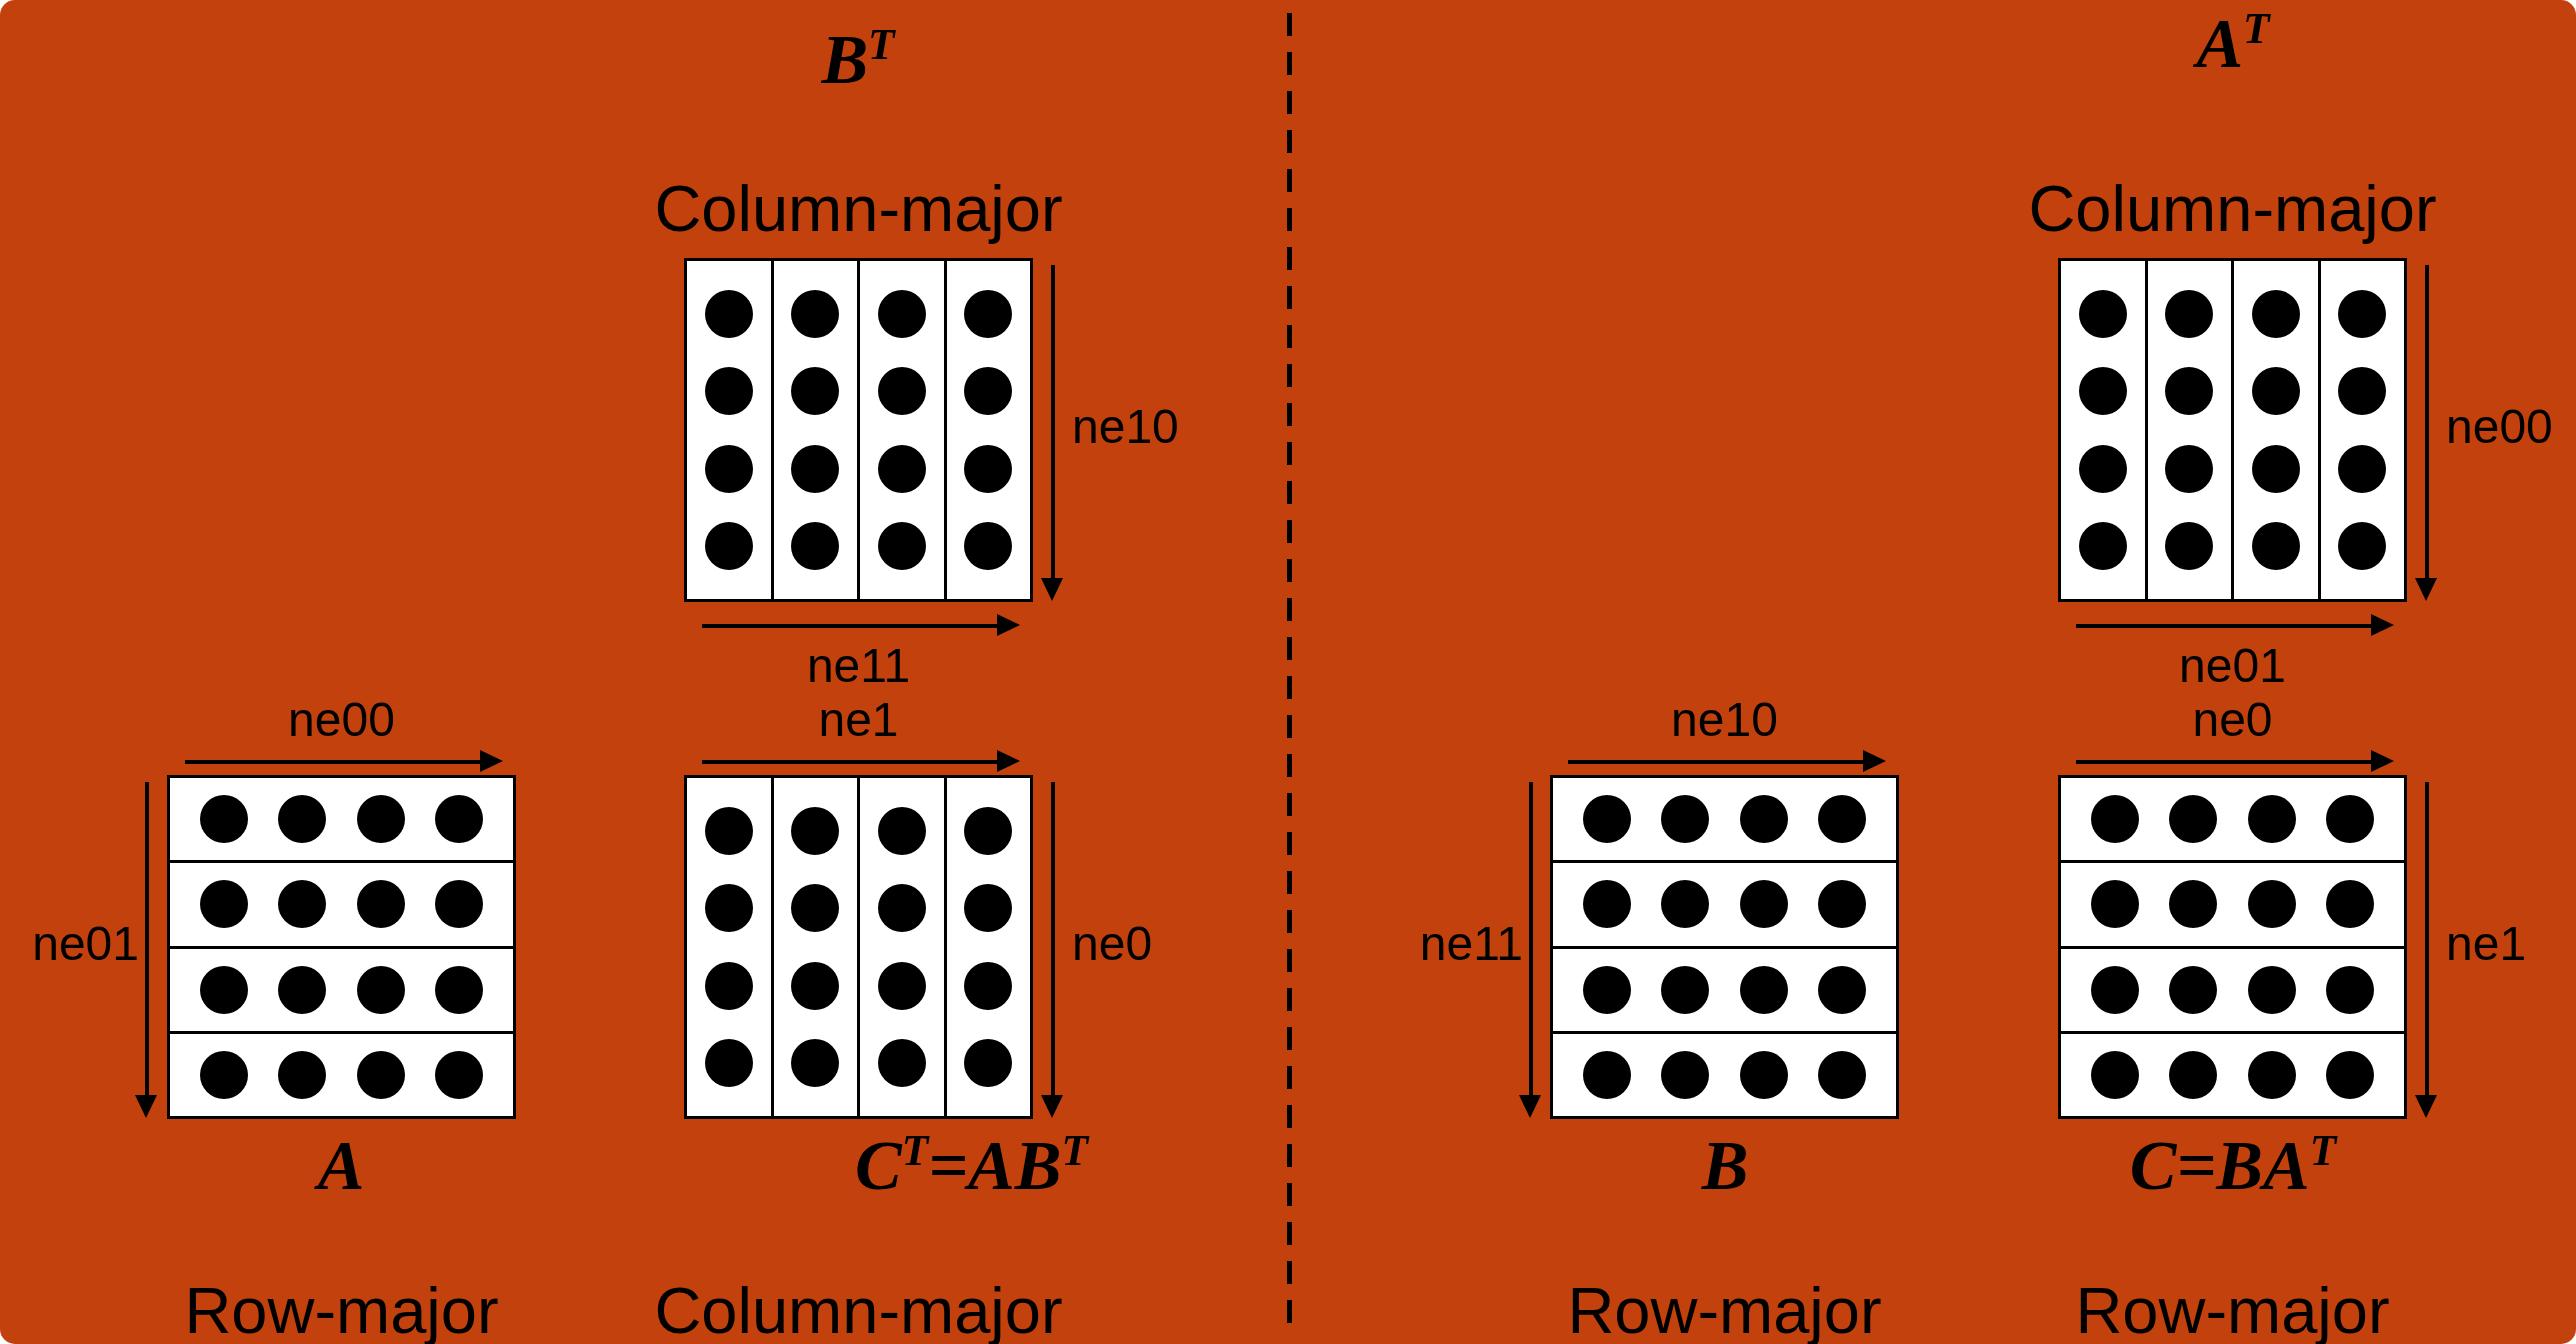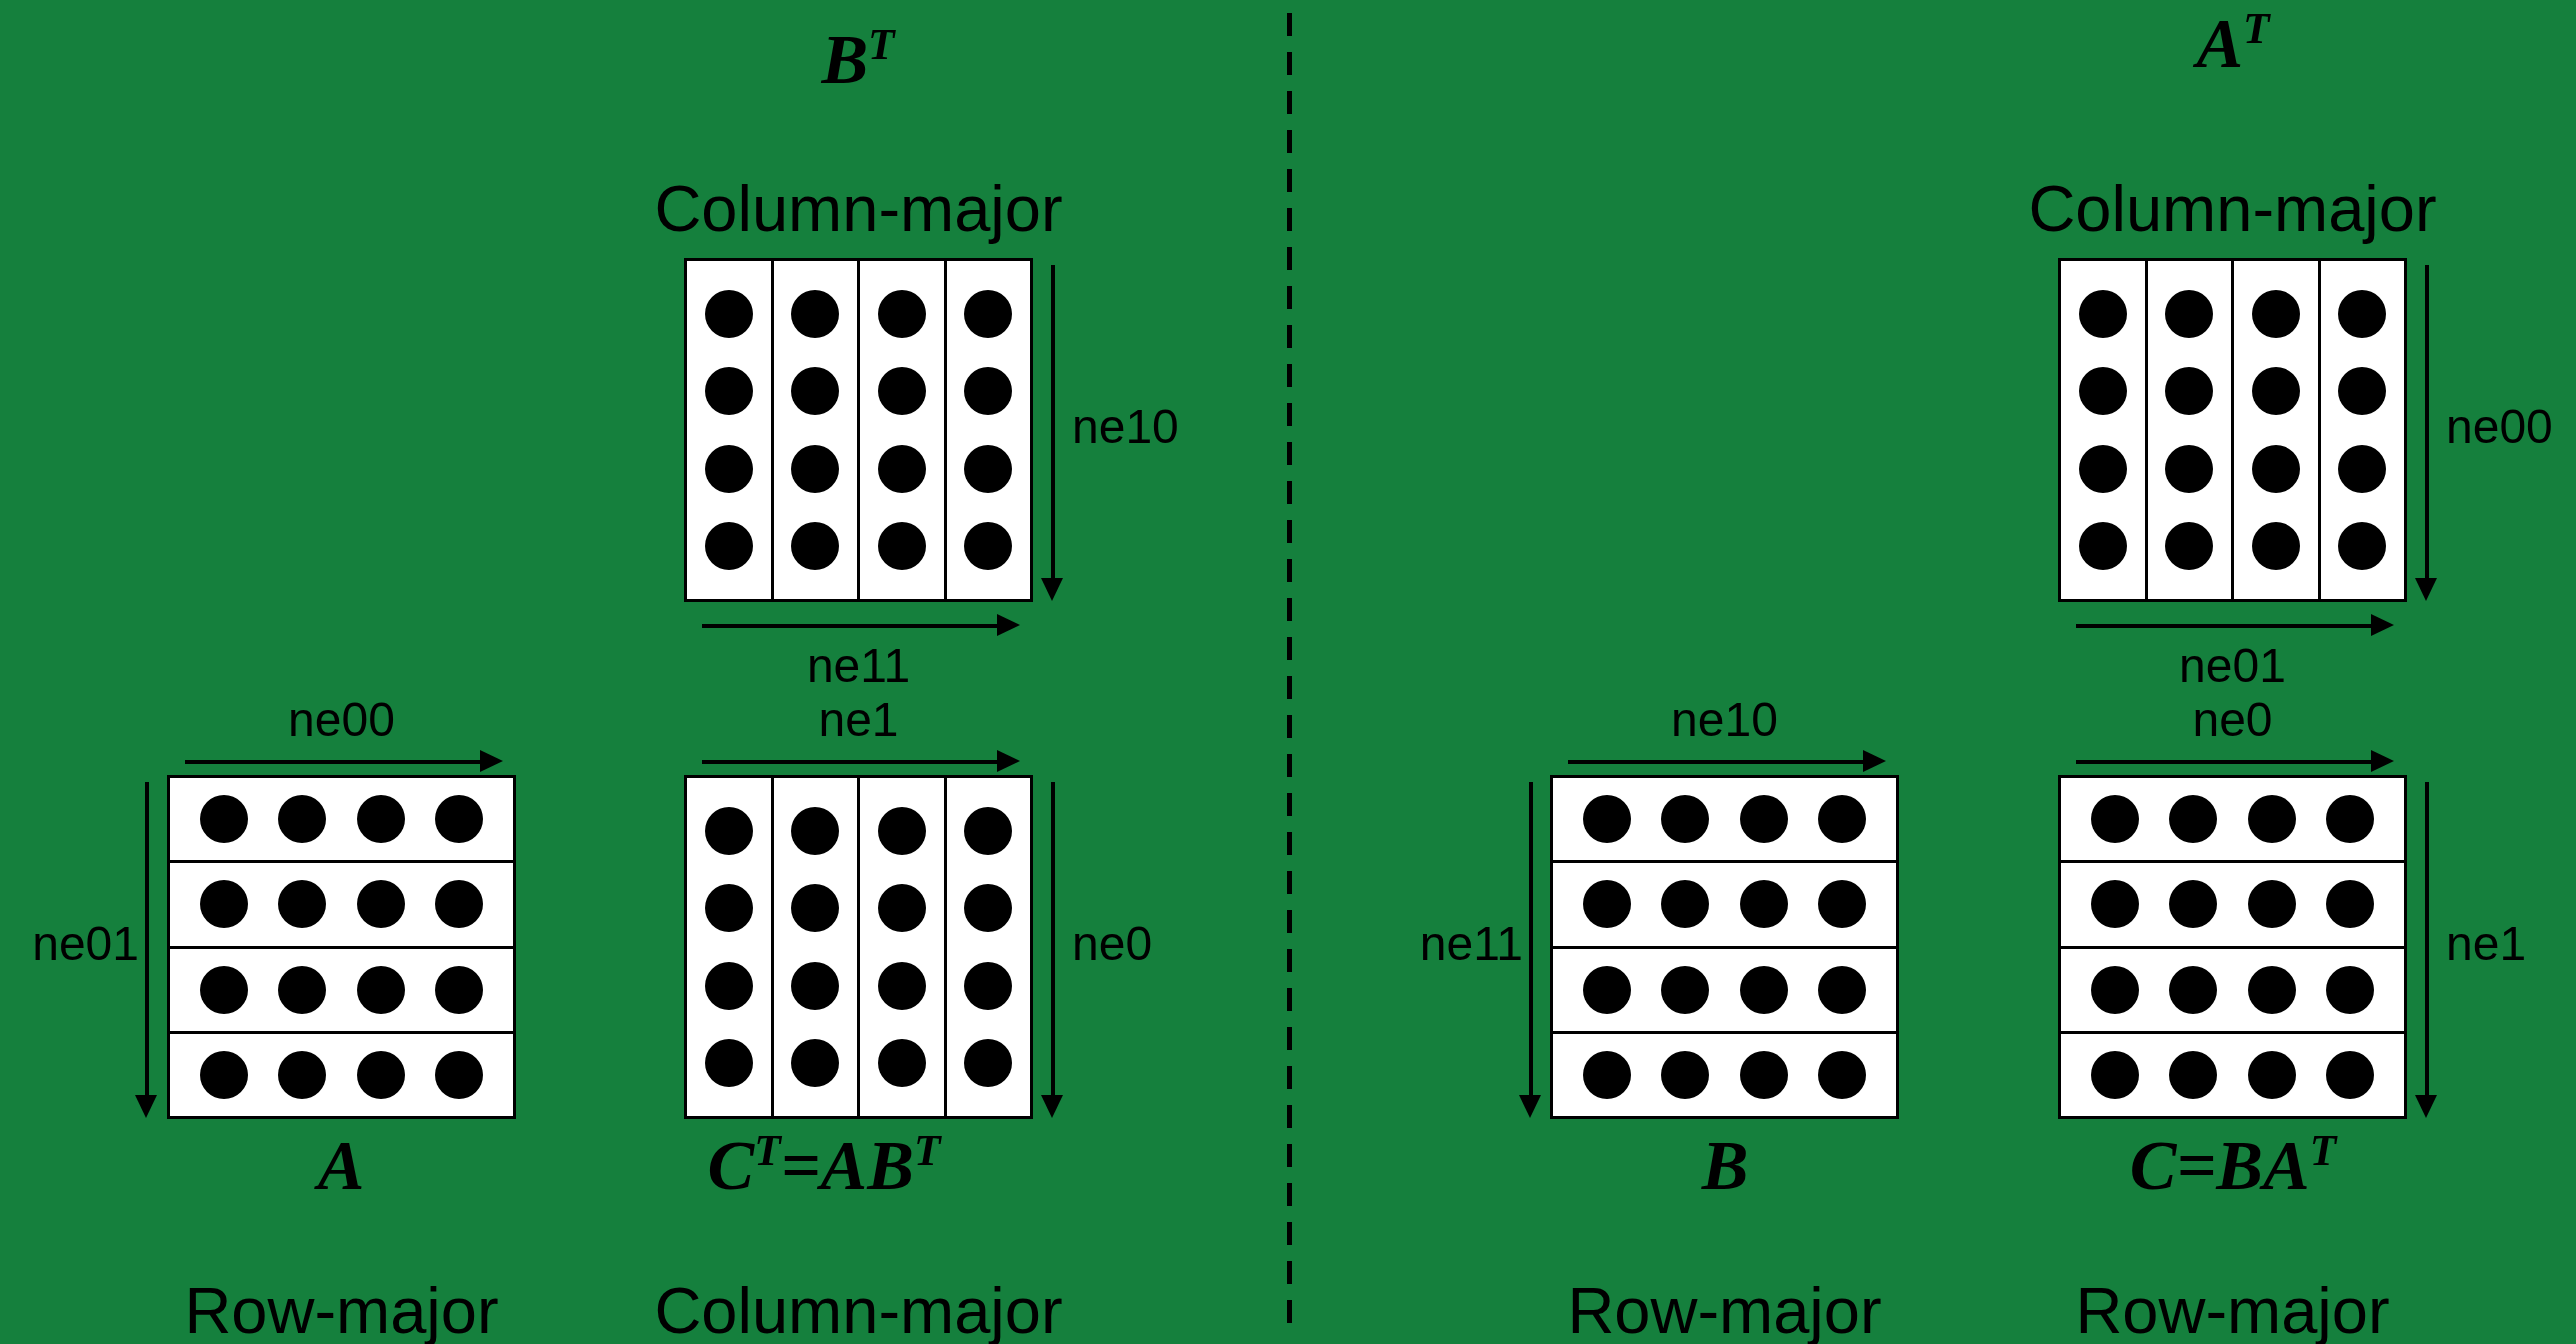--- a/index.html
+++ b/index.html
@@ -2,21 +2,21 @@
 <html style="font-size:14.3px"><head>
 <meta charset="utf-8">
 <style>
   * { margin: 0; padding: 0; box-sizing: border-box; }
   html, body { background: #ffffff; }
   body {
     width: 2576px; height: 1344px;
     font-family: "Liberation Sans", sans-serif;
     color: #000;
   }
-  .page { position: relative; width: 2576px; height: 1344px; background: #15803d; overflow: hidden; }
+  .page { position: relative; width: 2576px; height: 1344px; background: #c2410c; overflow: hidden; border-radius: 15px; }
   .group { position: absolute; left: 0; top: 0; }
   .abs { position: absolute; }
 
   .matrix-box { border: 3.6px solid #000; display: flex; background: #fff; }
   .matrix-box.column { flex-direction: row; }
   .matrix-box.row { flex-direction: column; }
   .matrix-box.column > .cell { flex: 1; border-right: 3.6px solid #000; display: flex; flex-direction: column; justify-content: space-evenly; align-items: center; }
   .matrix-box.column > .cell:last-child { border-right: none; }
   .matrix-box.row > .cell { flex: 1; border-bottom: 3.6px solid #000; display: flex; flex-direction: row; justify-content: space-evenly; align-items: center; }
   .matrix-box.row > .cell:last-child { border-bottom: none; }
@@ -148,21 +148,21 @@
         </div>
         <div class="cell">
           <div class="dot"></div>
           <div class="dot"></div>
           <div class="dot"></div>
           <div class="dot"></div>
         </div>
       </div>
     <div class="abs arrow-v" style="left:1051px; top:782px; height:314px;"></div>
     <div class="abs ne-label" style="left:1072px; top:918px;">ne0</div>
-    <div class="abs math-title" style="left:600px; top:1126px; width:448px;"><span>C</span><sup>T</sup><span>=AB</span><sup>T</sup></div>
+    <div class="abs math-title" style="left:640px; top:1126px; width:448px;text-align:right;"><span>C</span><sup>T</sup><span>=AB</span><sup>T</sup></div>
     <div class="abs layout-label" style="left:612px; top:1238px; width:493px;">Column-major</div>
   </div>
 
   <div class="abs separator" style="left:1287px; top:13.4px; height:1317px;"></div>
 
   <div class="group">
     <div class="abs math-title" style="left:2009px; top:4px; width:448px;"><span>A</span><sup>T</sup><span></span><sup></sup></div>
     <div class="abs layout-label" style="left:1986px; top:136px; width:493px;">Column-major</div>
     <div class="abs matrix-box column" style="left:2058px; top:258px; width:349px; height:344px;">
         <div class="cell">

